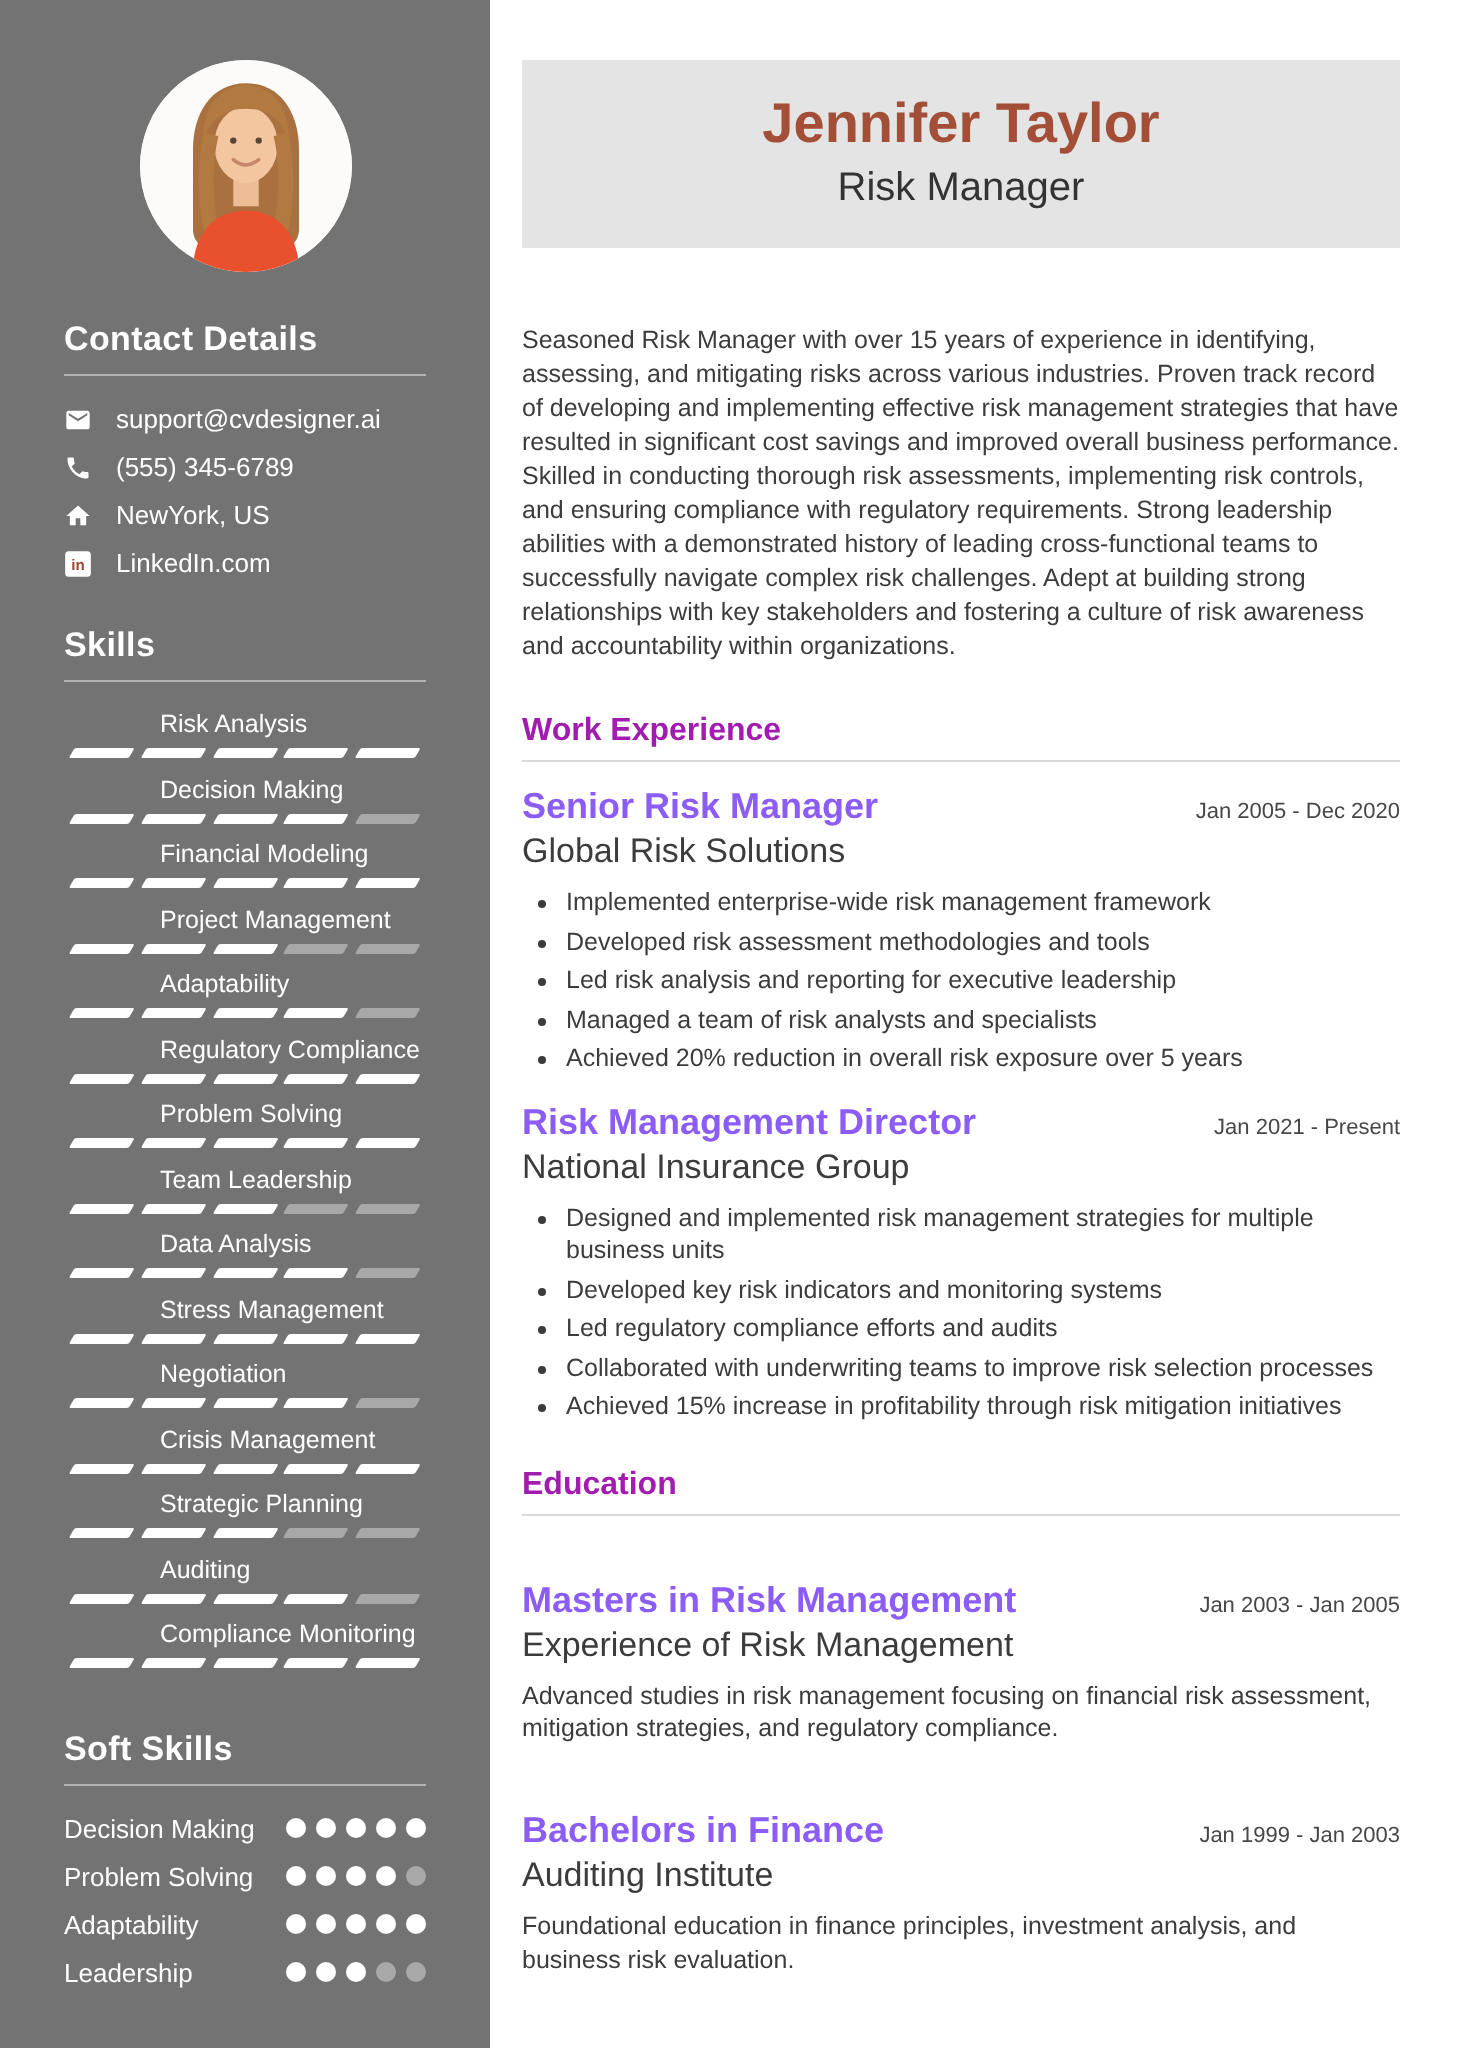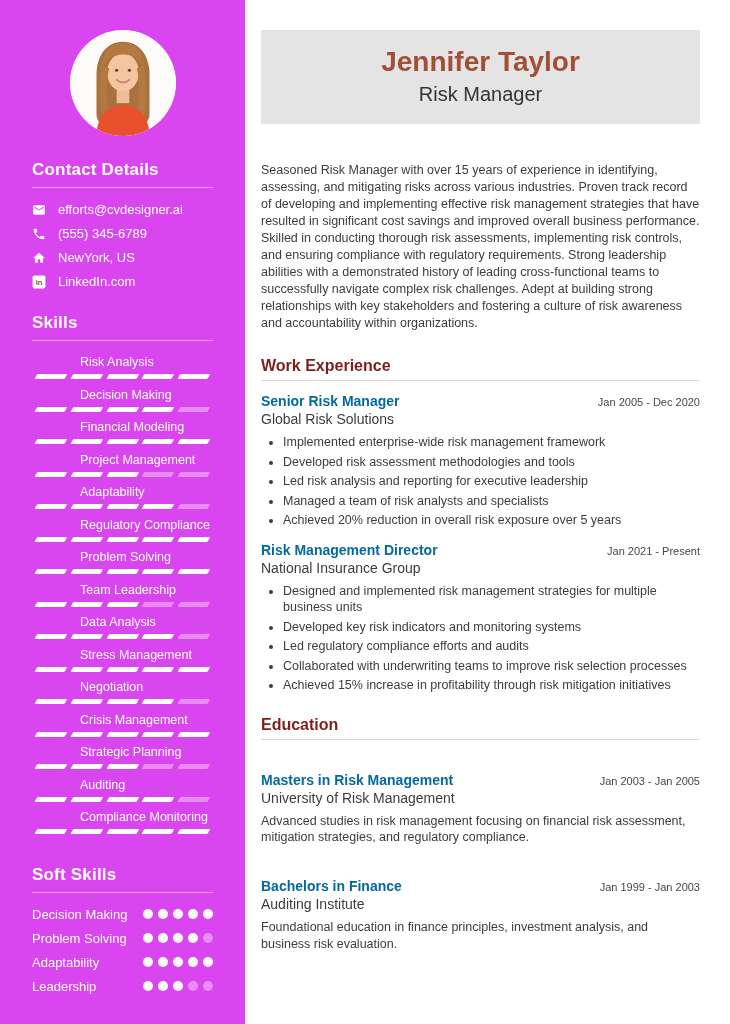--- a/index.html
+++ b/index.html
@@ -8,21 +8,21 @@
     width:730px; height:1024px;
     display:flex;
     font-family:"Liberation Sans", sans-serif;
     background:#ffffff;
     overflow:hidden;
   }
 
   
   .sidebar {
     flex:0 0 245px; width:245px;
-    background:#d946ef;
+    background:#737373;
     color:#fff;
     padding:30px 32px 0 32px;
   }
   .avatar {
     width:106px; height:106px;
     margin:0 auto;
     border-radius:50%;
     overflow:hidden;
     background:#FCFBFA;
   }
@@ -91,34 +91,34 @@
     margin:5px 0 0;
     font-size:20px; color:#333333;
   }
   .summary {
     margin:0 0 25px;
     font-size:12.5px; line-height:1.36;
   }
   .m-heading {
     margin:0 0 5px;
     font-size:16px; font-weight:bold;
-    color:#7f1d1d;
+    color:#a21caf;
   }
   .m-rule {
     border:none; border-top:1px solid #D9D9D9;
     margin:0 0 12px;
   }
   .m-section { margin-bottom:22px; }
 
   .entry-head {
     display:flex; justify-content:space-between; align-items:baseline;
   }
-  .entry-title { font-size:14px; font-weight:bold; color:#0369a1; }
+  .entry-title { font-size:18px; font-weight:bold; color:#8b5cf6; }
   .entry-dates { font-size:11px; color:#474747; white-space:nowrap; }
-  .entry-org { font-size:14px; margin:2px 0 7px; }
+  .entry-org { font-size:17px; margin:2px 0 7px; }
   .job-bullets {
     margin:0 0 13px; padding-left:22px;
     font-size:12.5px; line-height:1.32;
   }
   .job-bullets li { margin-bottom:3px; }
   .edu-entry { margin-bottom:13px;margin-top:32px; }
   .edu-desc { margin:5px 0 0; font-size:12.5px; line-height:1.34; }
 </style>
 </head>
 <body>
@@ -141,21 +141,21 @@
     </svg>
   </div>
 
   <section class="side-section">
     <h2 class="side-heading">Contact Details</h2>
     <hr class="side-rule">
     <div class="contact-item">
       <svg viewBox="0 0 24 24">
           <path fill="#fff" d="M20 4H4c-1.1 0-2 .9-2 2v12c0 1.1.9 2 2 2h16c1.1 0 2-.9 2-2V6c0-1.1-.9-2-2-2zm0 4-8 5-8-5V6l8 5 8-5v2z"></path>
         </svg>
-      <span>efforts@cvdesigner.ai</span>
+      <span>support@cvdesigner.ai</span>
     </div>
     <div class="contact-item">
       <svg viewBox="0 0 24 24">
           <path fill="#fff" d="M6.62 10.79c1.44 2.83 3.76 5.14 6.59 6.59l2.2-2.2c.27-.27.67-.36 1.02-.24 1.12.37 2.33.57 3.57.57.55 0 1 .45 1 1V20c0 .55-.45 1-1 1-9.39 0-17-7.61-17-17 0-.55.45-1 1-1h3.5c.55 0 1 .45 1 1 0 1.25.2 2.45.57 3.57.11.35.03.74-.25 1.02l-2.2 2.2z"></path>
         </svg>
       <span>(555) 345-6789</span>
     </div>
     <div class="contact-item">
       <svg viewBox="0 0 24 24">
           <path fill="#fff" d="M10 20v-6h4v6h5v-8h3L12 3 2 12h3v8z"></path>
@@ -440,21 +440,21 @@
 
   <section class="m-section">
     <h2 class="m-heading">Education</h2>
     <hr class="m-rule">
 
     <div class="edu-entry">
       <div class="entry-head">
         <span class="entry-title">Masters in Risk Management</span>
         <span class="entry-dates">Jan 2003 - Jan 2005</span>
       </div>
-      <div class="entry-org">University of Risk Management</div>
+      <div class="entry-org">Experience of Risk Management</div>
       <p class="edu-desc">Advanced studies in risk management focusing on financial risk assessment, mitigation strategies, and regulatory compliance.</p>
     </div>
 
     <div class="edu-entry">
       <div class="entry-head">
         <span class="entry-title">Bachelors in Finance</span>
         <span class="entry-dates">Jan 1999 - Jan 2003</span>
       </div>
       <div class="entry-org">Auditing Institute</div>
       <p class="edu-desc">Foundational education in finance principles, investment analysis, and business risk evaluation.</p>

